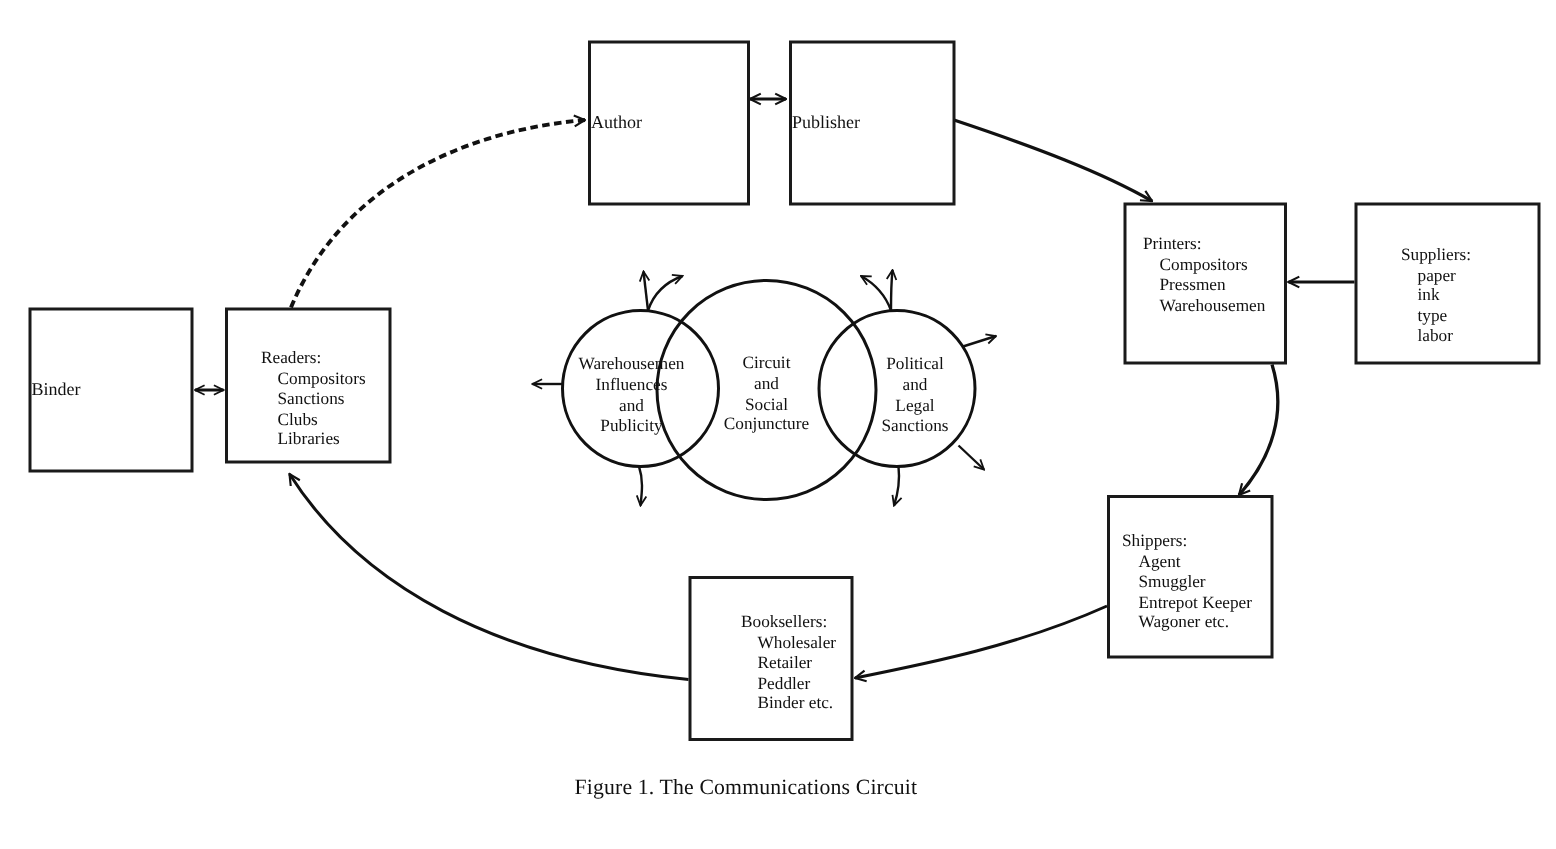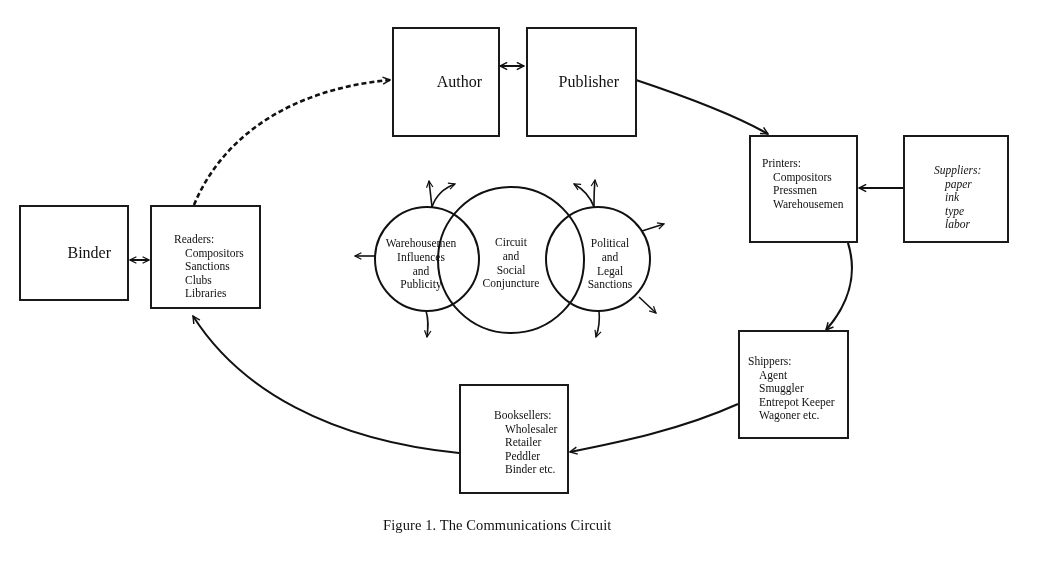--- a/index.html
+++ b/index.html
@@ -1,21 +1,21 @@
 <!DOCTYPE html>
 <html><head>
 <meta charset="utf-8">
 <style>
   html, body { margin: 0; padding: 0; background: #ffffff; }
   body { width: 1037px; height: 566px; position: relative; overflow: hidden;
          font-family: "Liberation Serif", "DejaVu Serif", serif; color: #111; }
   svg.wires { position: absolute; left: 0; top: 0; width: 1037px; height: 566px; }
   .box { position: absolute; box-sizing: border-box; border: 2px solid #1a1a1a; background: transparent; }
-  .box .single { position: absolute; left: 0; right: 16px; top: 50%; transform: translateY(-50%);
-                 text-align: right; font-size: 16px; }
+  .box .single { position: absolute; left: 0; right: 5px; top: 50%; transform: translateY(-50%);
+                 text-align: left; font-size: 12px; }
   .box .multi { position: absolute; font-size: 11.5px; line-height: 13.6px; }
   .box .multi .item { padding-left: 11px; }
   .circle-text { position: absolute; text-align: center; font-size: 11.5px; line-height: 13.8px; }
   .caption { position: absolute; left: 383px; top: 517px; font-size: 14.5px; letter-spacing: 0.1px; }
 </style>
 </head>
 <body>
 
 <svg class="wires" viewBox="0 0 1037 566" xmlns="http://www.w3.org/2000/svg">
   <defs>
@@ -69,31 +69,31 @@
 
 <div class="box" style="left:749px; top:135px; width:109px; height:108px;">
   <div class="multi" style="left:11px; top:20px;">
     <div>Printers:</div>
     <div class="item">Compositors</div>
     <div class="item">Pressmen</div>
     <div class="item">Warehousemen</div>
   </div>
 </div>
 
-<div class="box" style="left:903px; top:135px; width:106px; height:108px;font-style:italic;">
+<div class="box" style="left:903px; top:135px; width:124px; height:108px;">
   <div class="multi" style="left:29px; top:27px;">
     <div>Suppliers:</div>
     <div class="item">paper</div>
     <div class="item">ink</div>
     <div class="item">type</div>
     <div class="item">labor</div>
   </div>
 </div>
 
-<div class="box" style="left:19px; top:205px; width:110px; height:96px;">
+<div class="box" style="left:19px; top:205px; width:110px; height:110px;">
   <div class="single">Binder</div>
 </div>
 
 <div class="box" style="left:150px; top:205px; width:111px; height:104px;">
   <div class="multi" style="left:22px; top:26px;">
     <div>Readers:</div>
     <div class="item">Compositors</div>
     <div class="item">Sanctions</div>
     <div class="item">Clubs</div>
     <div class="item">Libraries</div>

